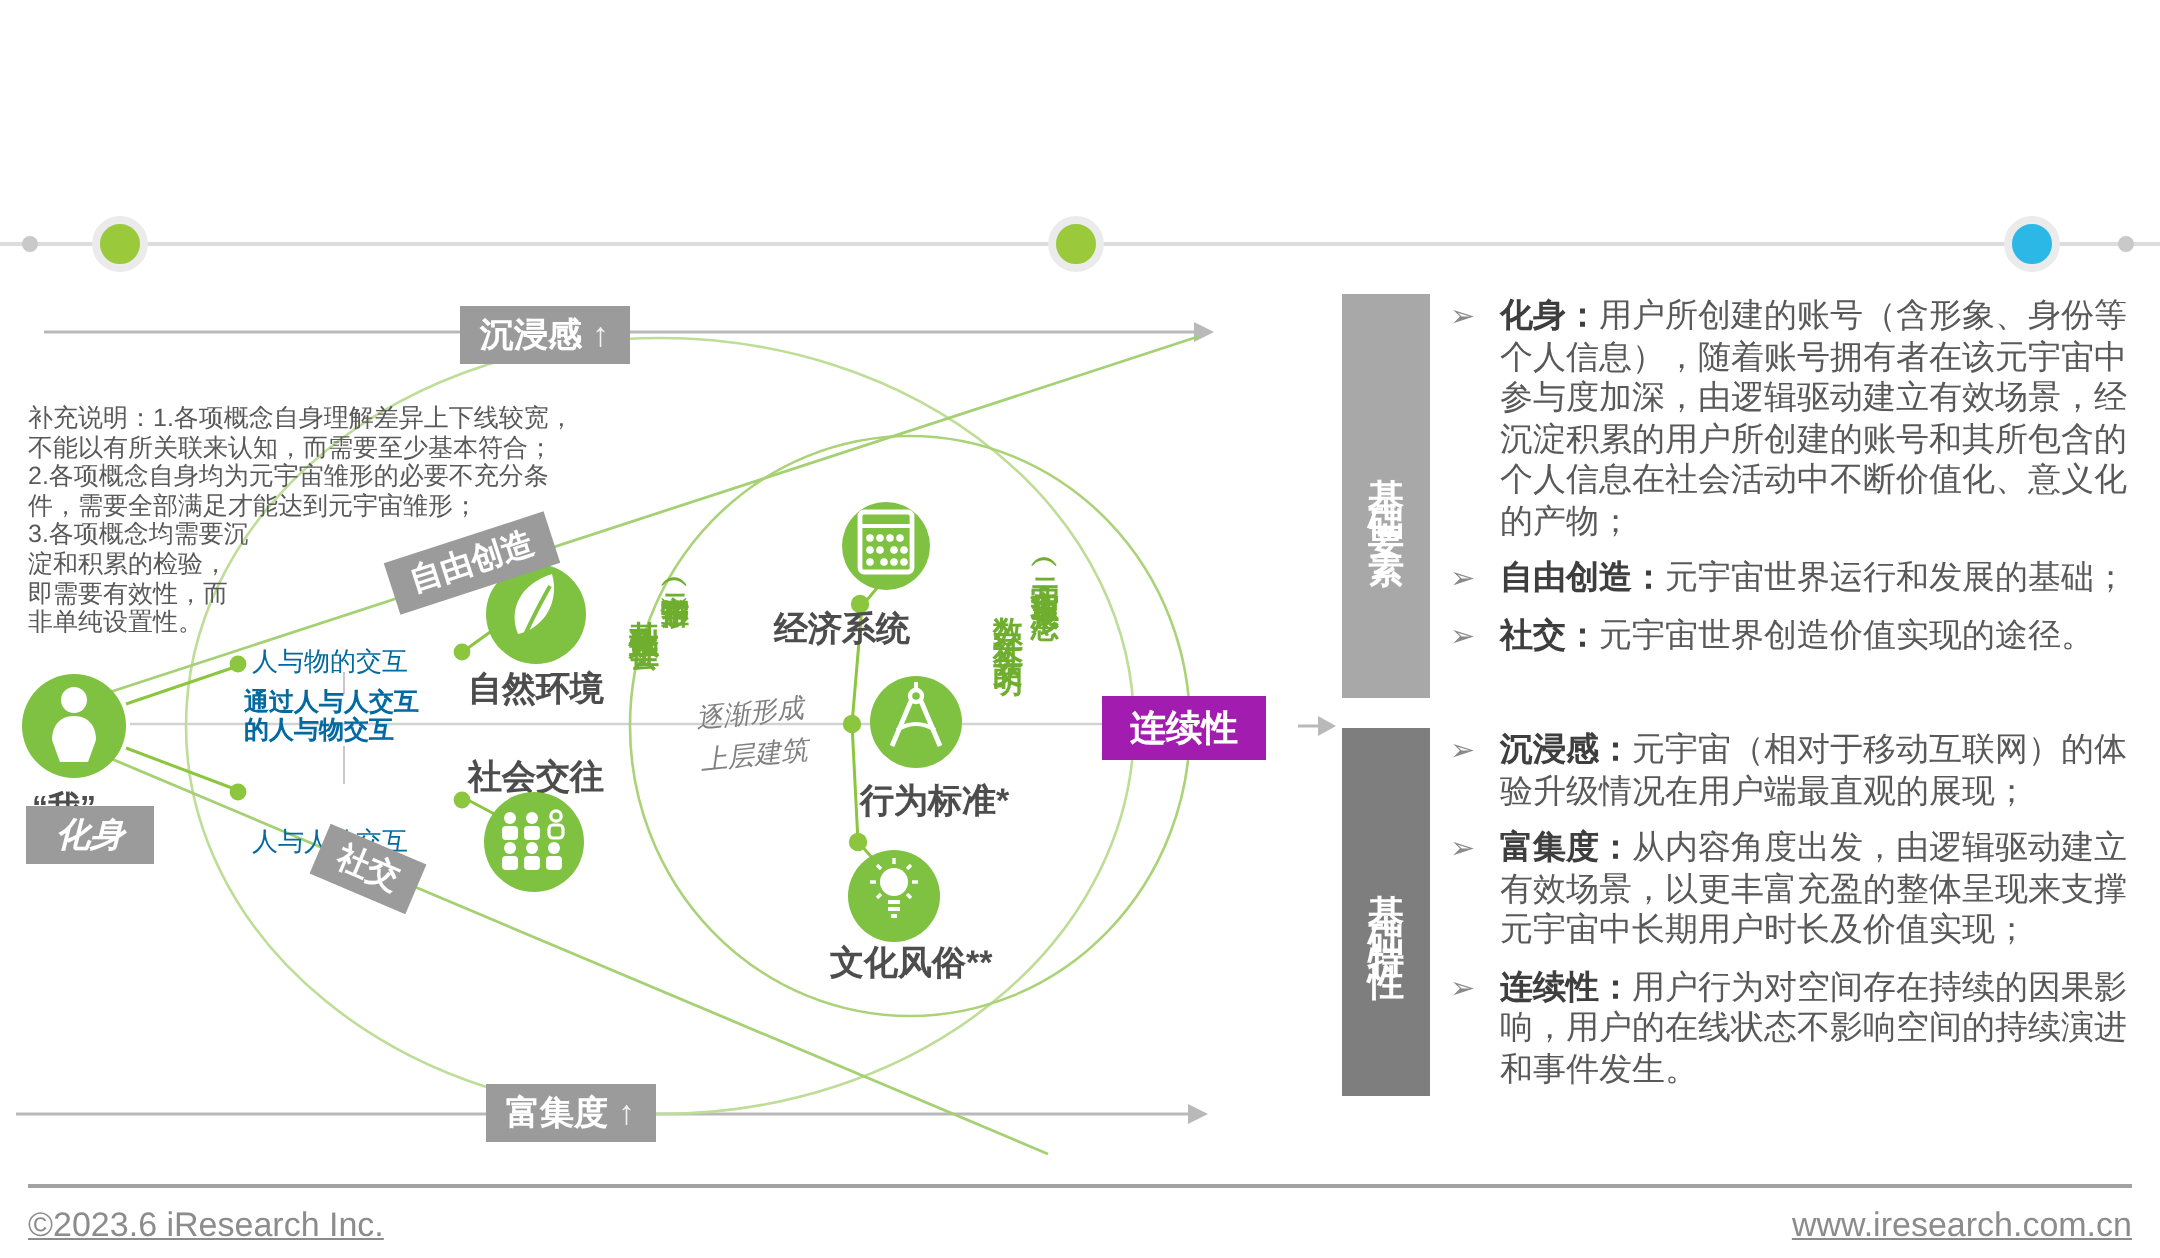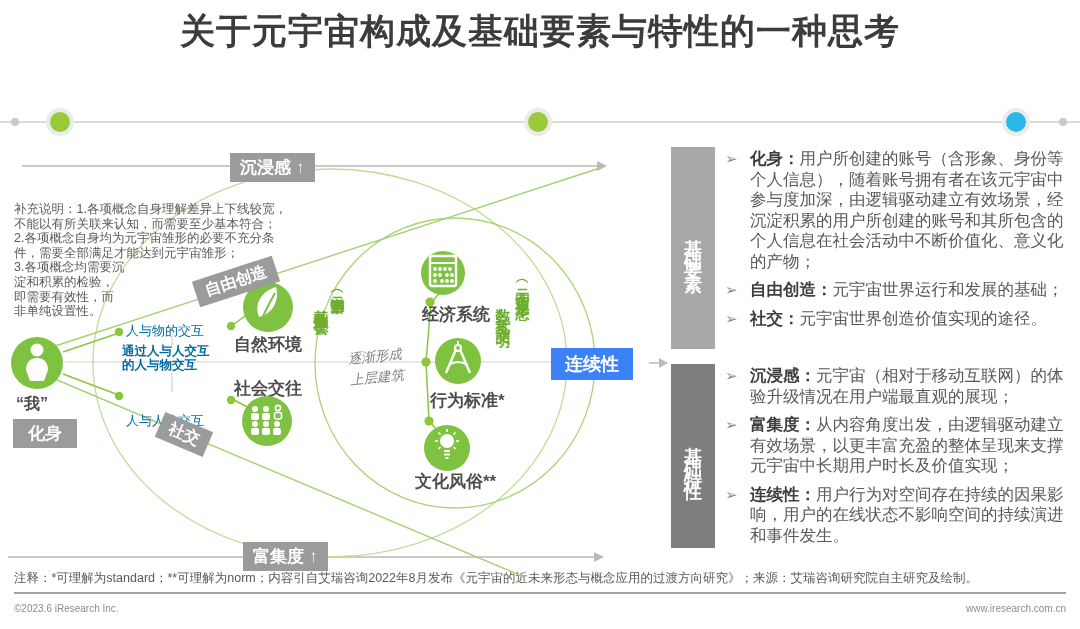--- a/index.html
+++ b/index.html
@@ -13,21 +13,21 @@
   .tl-line{top:121px;left:0;width:1080px;height:2px;background:#dcdcdc;}
   .dot-sm{width:8px;height:8px;border-radius:50%;background:#c9c9c9;top:118px;}
   .dot-lg{width:20px;height:20px;border-radius:50%;border:4px solid #ebebeb;top:108px;}
   
   svg.wires{top:0;left:0;z-index:1;}
   .z2{z-index:2;}
   
   .badge{background:#9b9b9b;color:#fff;font-weight:bold;font-size:17px;
          padding:3px 10px;white-space:nowrap;z-index:3;}
   .badge .arr{font-weight:400;margin-left:5px;color:#f2f2f2;}
-  .badge-cont{background:#3b82f6;font-size:18px;padding:4px 14px;}
+  .badge-cont{background:#a21caf;font-size:18px;padding:4px 14px;}
   .rot{transform-origin:center;}
   
   .intro-h{top:178px;left:14px;font-size:15px;font-weight:bold;color:#4a4a4a;white-space:nowrap;}
   .intro-h .grn{color:#6fae2e;}
   .intro-h .hl{background:#9b9b9b;color:#fff;padding:0 2px;}
   .intro-p{top:202px;left:14px;width:330px;font-size:12.5px;line-height:14.6px;
            color:#595959;white-space:pre-line;}
   
   .irow{font-size:13px;color:#0369a1;white-space:pre-line;line-height:13.5px;}
   
@@ -45,28 +45,27 @@
   .s-light{background:#a8a8a8;}
   .s-dark{background:#7e7e7e;}
   .plist{width:345px;list-style:none;margin:0;padding:0;z-index:2;}
   .plist li{position:relative;padding-left:25px;margin-bottom:8px;
             font-size:16.5px;line-height:20.5px;color:#595959;}
   .plist .blt{position:absolute;left:0;top:1px;color:#8a8a8a;font-size:15px;}
   .plist .term{font-weight:bold;color:#3e3e3e;}
   
   .note{top:570px;left:14px;width:1056px;font-size:12.5px;color:#595959;white-space:nowrap;}
   .divider{top:592px;left:14px;width:1052px;height:2px;background:#a2a2a2;}
-  .foot{top:603px;font-size:10px;color:#8c8c8c;}
+  .foot{top:603px;font-size:17px;color:#8c8c8c;text-decoration:underline;}
 </style>
 </head>
 <body>
 
 <div class="page">
 
-  <div class="abs title">关于元宇宙构成及基础要素与特性的一种思考</div>
 
   <div class="abs tl-line"></div>
   <span class="abs dot-sm" style="left:11px;"></span>
   <span class="abs dot-lg" style="left:46px;background:#9aca3b;"></span>
   <span class="abs dot-lg" style="left:524px;background:#9aca3b;"></span>
   <span class="abs dot-lg" style="left:1002px;background:#2bb8e6;"></span>
   <span class="abs dot-sm" style="left:1059px;"></span>
 
   <svg class="abs wires" width="1080" height="629">
     <line x1="22" y1="166" x2="597" y2="166" stroke="#b9b9b9" stroke-width="1.5"></line>
@@ -115,21 +114,21 @@
 
   <div class="abs circ" style="left:11px;top:337px;width:52px;height:52px;">
     <span>
       <svg width="52" height="52" viewBox="0 0 52 52">
           <circle cx="26" cy="15" r="6.5" fill="#fff"></circle>
           <path d="M26 23 C18 23 15 29 15 35 L19 46 L33 46 L37 35 C37 29 34 23 26 23 Z" fill="#fff"></path>
         </svg>
     </span>
   </div>
   <div class="abs melabel" style="left:16px;top:394px;">“我”</div>
-  <div class="abs badge" style="left:13px;top:419px;width:44px;text-align:center;">化身</div>
+  <div class="abs badge" style="left:13px;top:403px;width:44px;text-align:center;font-style:italic;">化身</div>
 
   <div class="abs badge rot" style="left:194px;top:268px;font-size:16px;transform:rotate(-18deg);">自由创造</div>
   <div class="abs badge rot" style="left:158px;top:421px;font-size:16px;transform:rotate(23deg);">社交</div>
 
   <div class="abs irow z2" style="left:126px;top:324px;">人与物的交互</div>
   <div class="abs irow z2" style="left:122px;top:345px;font-size:12.5px;font-weight:bold;">通过人与人交互
 的人与物交互</div>
   <div class="abs irow z2" style="left:126px;top:392px;margin-top:22px;">人与人的交互</div>
 
   <div class="abs circ" style="left:243px;top:282px;width:50px;height:50px;">
@@ -187,21 +186,21 @@
             <circle cx="26" cy="26" r="1.9"></circle>
             <circle cx="31" cy="26" r="1.9"></circle>
           <circle cx="14" cy="32" r="1.9"></circle>
             <circle cx="21" cy="32" r="1.9"></circle>
             <circle cx="26" cy="32" r="1.9"></circle>
             <circle cx="31" cy="32" r="1.9"></circle>
         </g>
       </svg>
     </span>
   </div>
-  <div class="abs nlabel" style="left:422px;top:303px;">经济系统</div>
+  <div class="abs nlabel" style="left:387px;top:303px;">经济系统</div>
 
   <div class="abs circ" style="left:435px;top:338px;width:46px;height:46px;">
     <span>
       <svg width="46" height="46" viewBox="0 0 46 46">
         <line x1="23" y1="5" x2="23" y2="9" stroke="#fff" stroke-width="2"></line>
         <circle cx="23" cy="12" r="3" fill="none" stroke="#fff" stroke-width="2.2"></circle>
         <line x1="20.5" y1="14.5" x2="11" y2="37" stroke="#fff" stroke-width="2.4"></line>
         <line x1="25.5" y1="14.5" x2="35" y2="37" stroke="#fff" stroke-width="2.4"></line>
         <path d="M13.5 29 Q23 23 32.5 29" fill="none" stroke="#fff" stroke-width="2"></path>
       </svg>
@@ -242,18 +241,17 @@
     <li><span class="blt">➢</span><span class="term">化身：</span><span>用户所创建的账号（含形象、身份等个人信息），随着账号拥有者在该元宇宙中参与度加深，由逻辑驱动建立有效场景，经沉淀积累的用户所创建的账号和其所包含的个人信息在社会活动中不断价值化、意义化的产物；</span></li>
     <li><span class="blt">➢</span><span class="term">自由创造：</span><span>元宇宙世界运行和发展的基础；</span></li>
     <li><span class="blt">➢</span><span class="term">社交：</span><span>元宇宙世界创造价值实现的途径。</span></li>
   </ul>
   <ul class="abs plist" style="left:725px;top:365px;">
     <li><span class="blt">➢</span><span class="term">沉浸感：</span><span>元宇宙（相对于移动互联网）的体验升级情况在用户端最直观的展现；</span></li>
     <li><span class="blt">➢</span><span class="term">富集度：</span><span>从内容角度出发，由逻辑驱动建立有效场景，以更丰富充盈的整体呈现来支撑元宇宙中长期用户时长及价值实现；</span></li>
     <li><span class="blt">➢</span><span class="term">连续性：</span><span>用户行为对空间存在持续的因果影响，用户的在线状态不影响空间的持续演进和事件发生。</span></li>
   </ul>
 
-  <div class="abs note">注释：*可理解为standard；**可理解为norm；内容引自艾瑞咨询2022年8月发布《元宇宙的近未来形态与概念应用的过渡方向研究》；来源：艾瑞咨询研究院自主研究及绘制。</div>
   <div class="abs divider"></div>
   <div class="abs foot" style="left:14px;">©2023.6 iResearch Inc.</div>
   <div class="abs foot" style="right:14px;">www.iresearch.com.cn</div>
 
 </div>
 
 </body></html>

